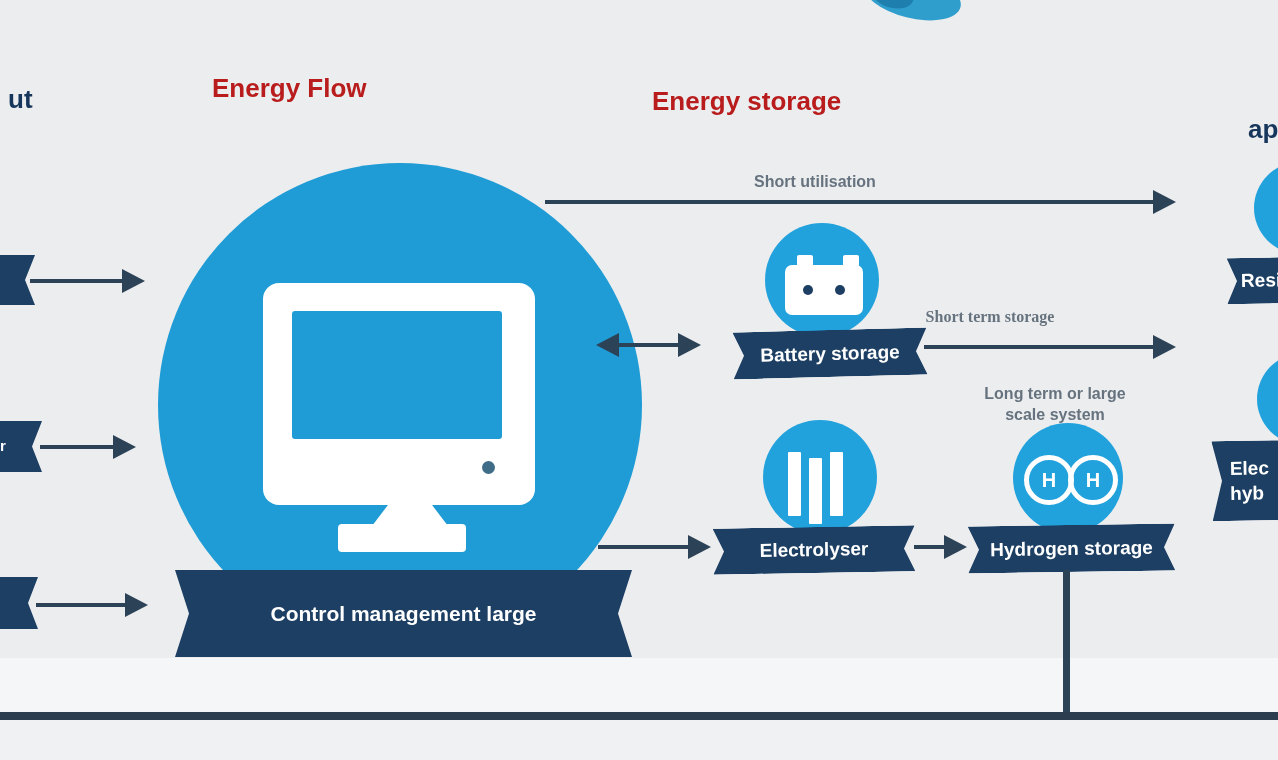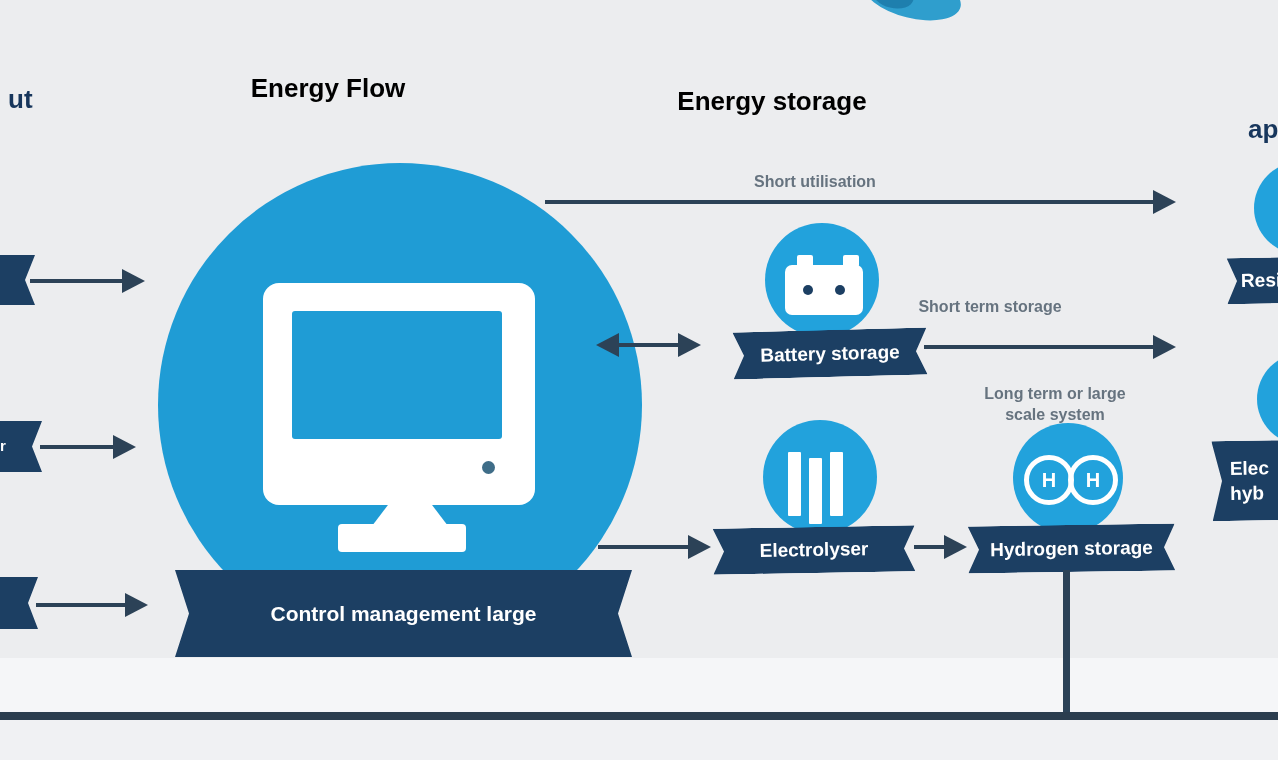--- a/index.html
+++ b/index.html
@@ -6,21 +6,21 @@
   #stage{
     position:relative;width:1278px;height:760px;overflow:hidden;
     background:#ECEDEF;
     font-family:"Liberation Sans", sans-serif;
     filter:blur(0.45px);
   }
   
   .circle{position:absolute;border-radius:50%;background:#1F9CD5;}
   .circle.small{background:#22A2DC;}
   
-  .heading{position:absolute;font-weight:bold;color:#000000;font-size:26px;line-height:37px;text-align:center;}
+  .heading{position:absolute;font-weight:bold;color:#b91c1c;font-size:26px;line-height:37px;}
   .frag-heading{position:absolute;font-weight:bold;color:#17365C;font-size:26px;white-space:nowrap;}
   
   .ribbon{
     position:absolute;background:#1C3F63;color:#fff;font-weight:bold;
     display:flex;align-items:center;justify-content:center;text-align:center;
     clip-path:polygon(0 0,100% 0,calc(100% - 11px) 50%,100% 100%,0 100%,11px 50%);
   }
   .ribbon.cut-left{ 
     clip-path:polygon(0 0,100% 0,calc(100% - 10px) 50%,100% 100%,0 100%);
   }
@@ -112,21 +112,21 @@
   <div class="batt-dot" style="left:835px;top:285px;"></div>
 
   <div class="shaft" style="left:616px;top:343px;width:64px;"></div>
   <div class="ah l" style="left:596px;top:333px;"></div>
   <div class="ah r" style="left:678px;top:333px;"></div>
 
   <div class="ribbon" style="left:733px;top:330px;width:194px;height:47px;font-size:19px;transform:rotate(-1.5deg);">
     <span>Battery storage</span>
   </div>
 
-  <div class="flow-label" style="left:900px;top:296px;width:180px;">Short term storage</div>
+  <div class="flow-label" style="left:900px;top:306px;width:180px;font-family:Liberation Serif, serif;">Short term storage</div>
   <div class="shaft" style="left:924px;top:345px;width:230px;"></div>
   <div class="ah r" style="left:1153px;top:335px;"></div>
 
   <div class="shaft" style="left:598px;top:545px;width:92px;"></div>
   <div class="ah r" style="left:688px;top:535px;"></div>
 
   <div class="circle small" style="left:763px;top:420px;width:114px;height:114px;"></div>
   <div class="ely-bar" style="left:788px;top:452px;"></div>
   <div class="ely-bar" style="left:809px;top:458px;height:66px;"></div>
   <div class="ely-bar" style="left:830px;top:452px;"></div>

